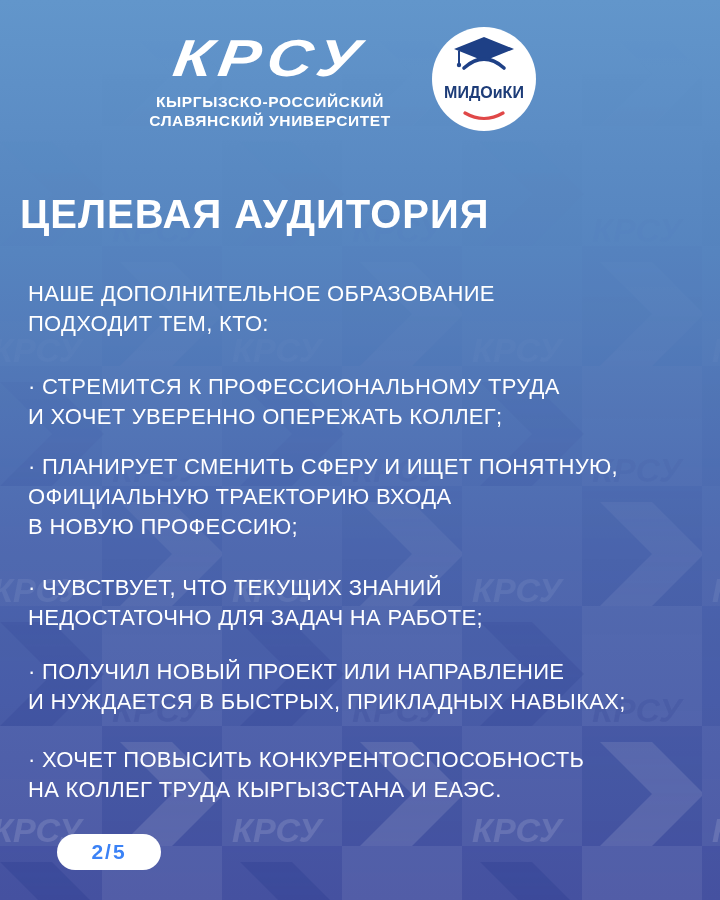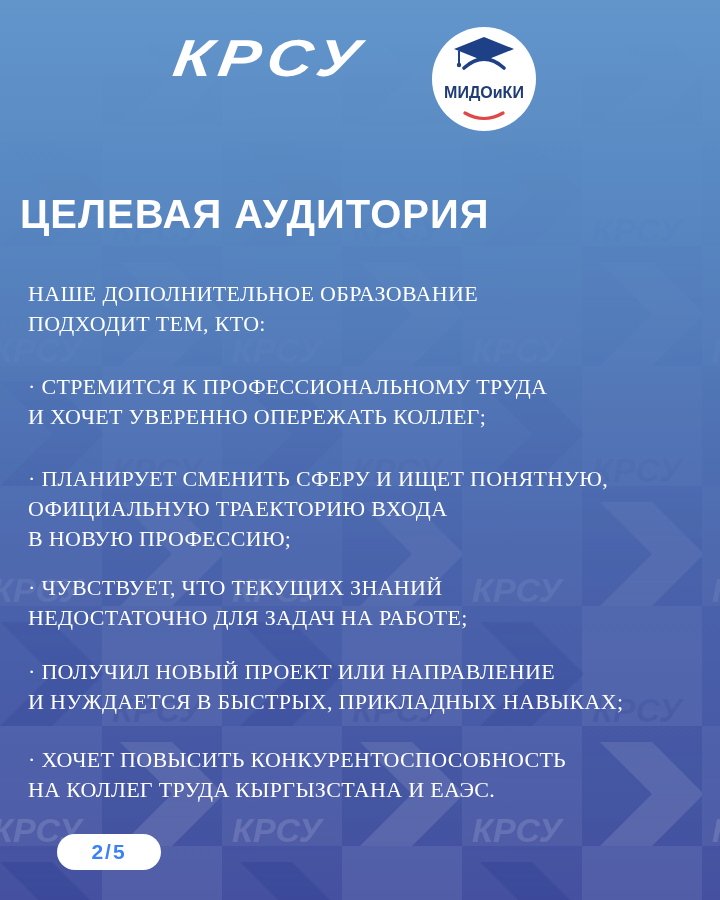--- a/index.html
+++ b/index.html
@@ -31,25 +31,25 @@
 
   
   .page-title {
     position:absolute; top:192px; left:0; width:720px; text-align:left;
     color:#ffffff; font-size:40px; font-weight:bold; letter-spacing:1px;margin-left:20px;
   }
 
   
   .body-text {
     position:absolute; left:28px; color:#ffffff;
-    font-size:22px; line-height:30px; letter-spacing:0.3px; white-space:pre;font-family:Liberation Serif, serif;
+    font-size:22px; line-height:30px; letter-spacing:0.3px; white-space:pre;
   }
   .intro   { top:279px; }
   .b0 { top:372px; }
-  .b1 { top:464px; }
+  .b1 { top:452px; }
   .b2 { top:573px; }
   .b3 { top:657px; }
   .b4 { top:745px; }
 
   
   .pill {
     position:absolute; left:57px; top:834px; width:104px; height:36px;
     background:#ffffff; border-radius:18.5px;
     display:flex; align-items:center; justify-content:center;
   }
@@ -81,20 +81,22 @@
         <path d="M138,16 L190,16 L242,68 L190,120 L138,120 L190,68 Z" fill="#ffffff" opacity="0.14"></path>
         <text x="10" y="116" font-family="Liberation Sans, sans-serif" font-weight="bold" font-style="italic" font-size="34" fill="#ffffff" opacity="0.16">КРСУ</text>
         <text x="130" y="236" font-family="Liberation Sans, sans-serif" font-weight="bold" font-style="italic" font-size="34" fill="#26368a" opacity="0.25">КРСУ</text>
       </pattern>
     </defs>
     <rect width="720" height="900" fill="url(#brandTiles)" mask="url(#fadeMask)"></rect>
   </svg>
 
   <div class="logo-block">
     <div class="logo-wordmark">КРСУ</div>
+    <div class="logo-subtitle">КЫРГЫЗСКО-РОССИЙСКИЙ
+СЛАВЯНСКИЙ УНИВЕРСИТЕТ</div>
   </div>
 
   <div class="badge">
     <svg width="66" height="40" viewBox="0 0 66 40" aria-hidden="true">
       <polygon points="33,1 63,13 33,25 3,13" fill="#1e4086"></polygon>
       <line x1="8" y1="15" x2="8" y2="27" stroke="#1e4086" stroke-width="2"></line>
       <circle cx="8" cy="29" r="2.2" fill="#1e4086"></circle>
       <path d="M13,32 Q33,14 53,32" stroke="#1e4086" stroke-width="3.6" fill="none" stroke-linecap="round"></path>
     </svg>
     <div class="badge-label">МИДОиКИ</div>

